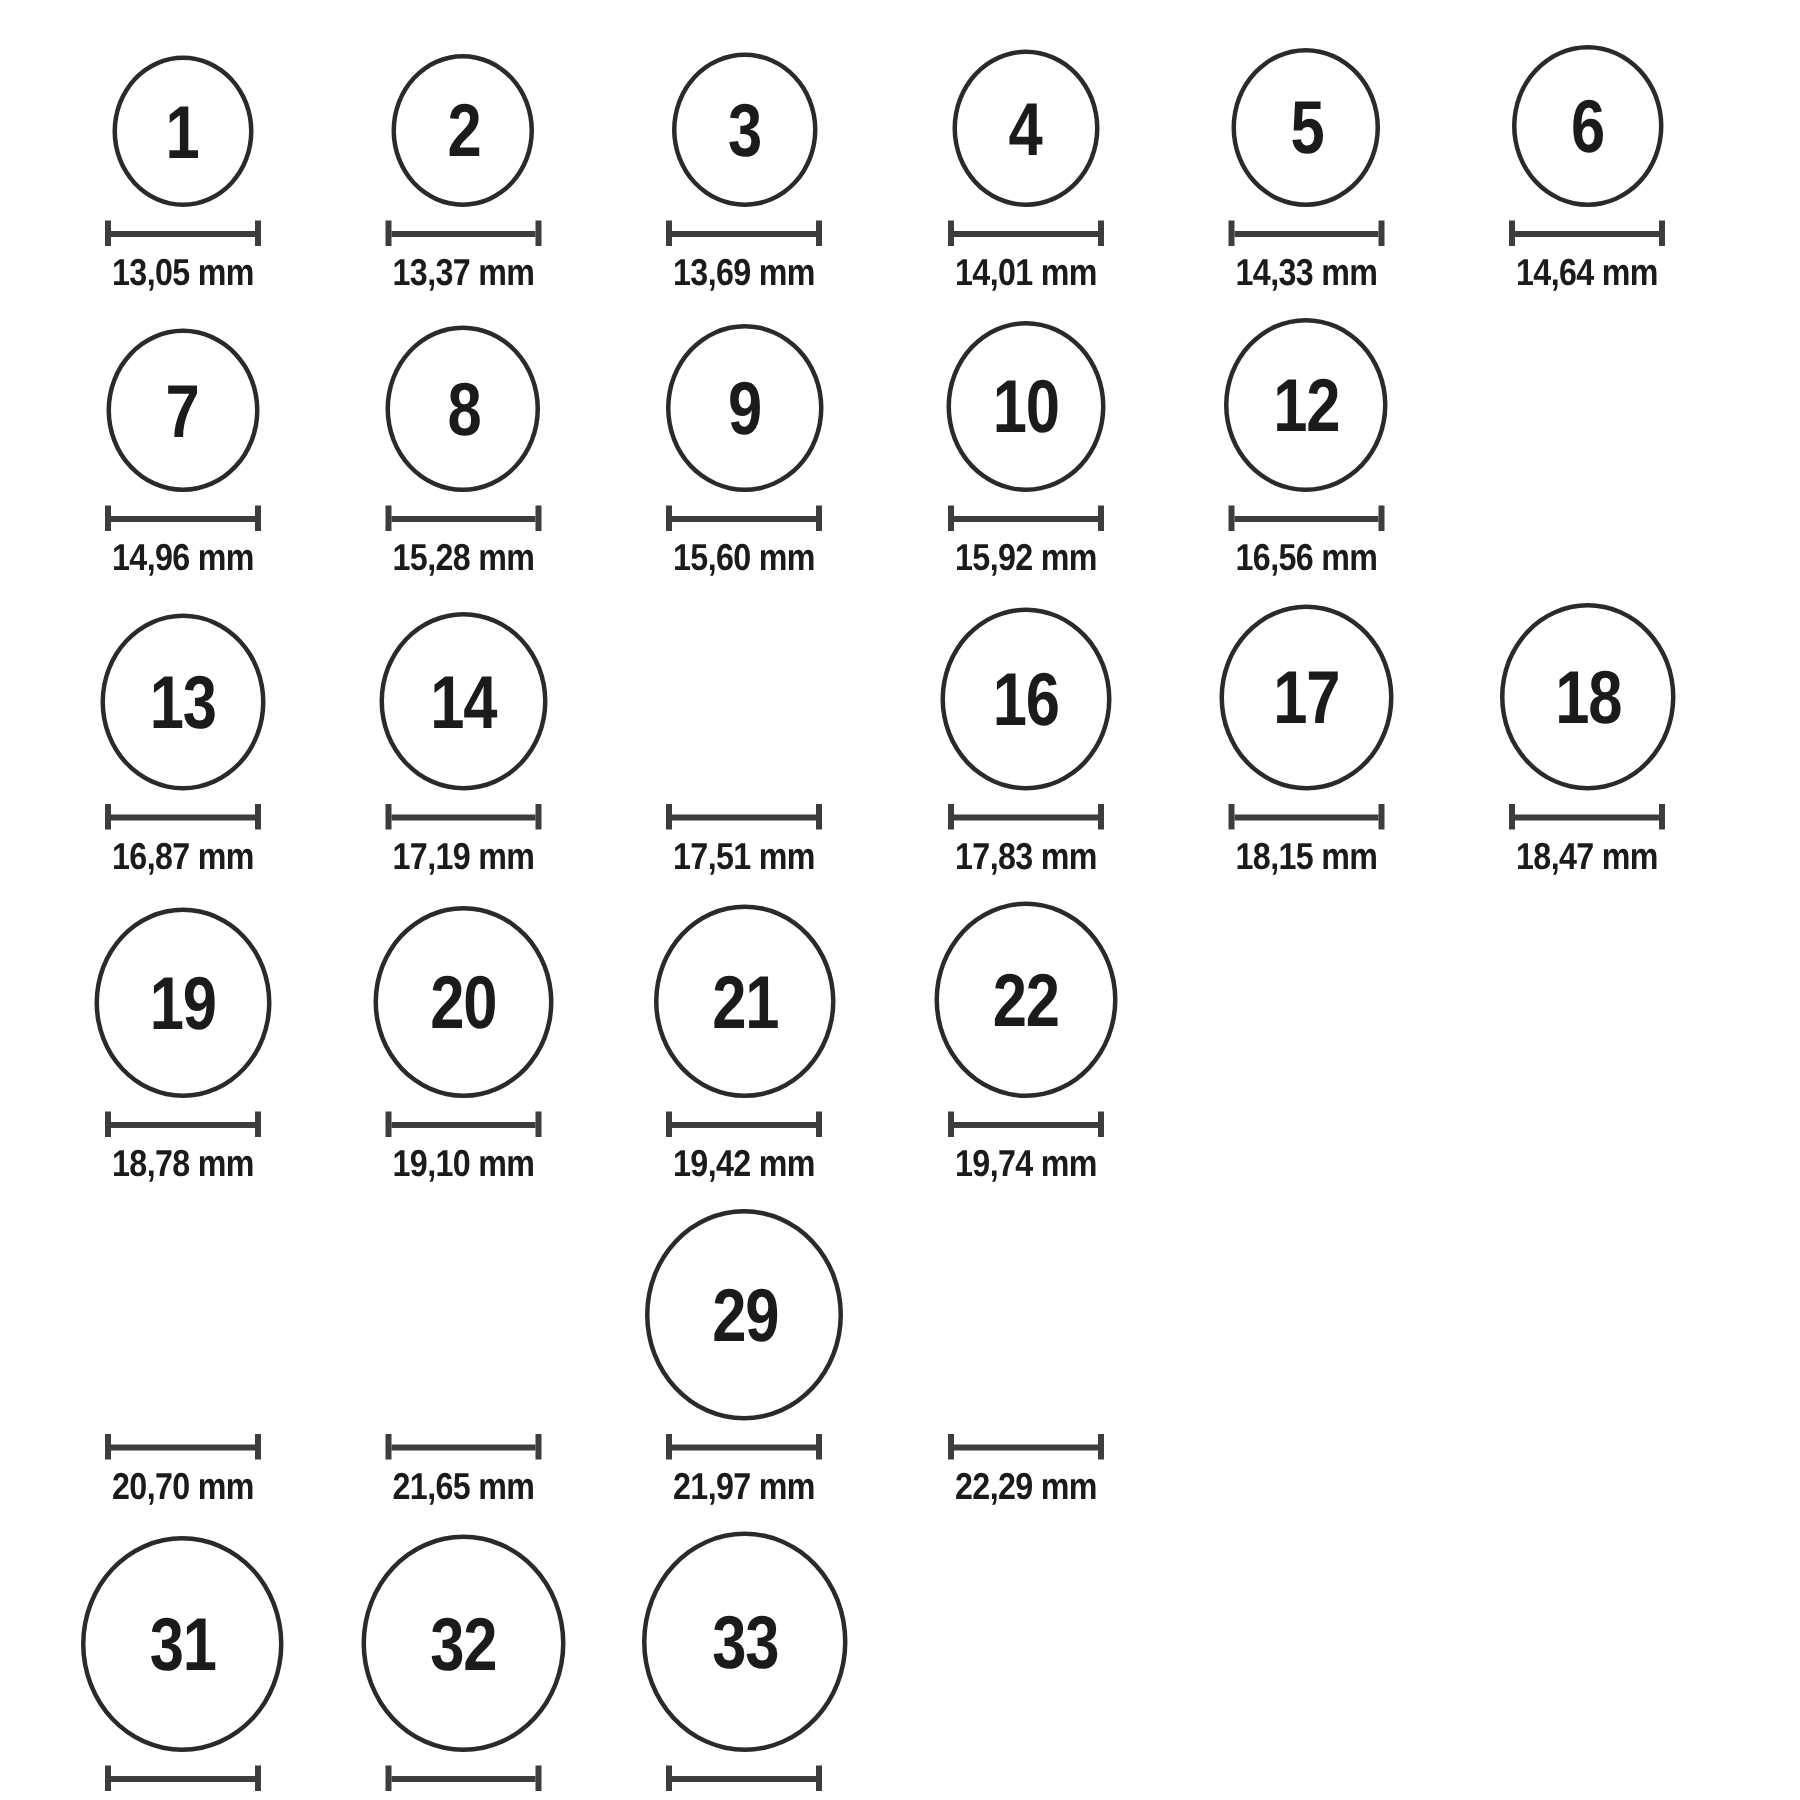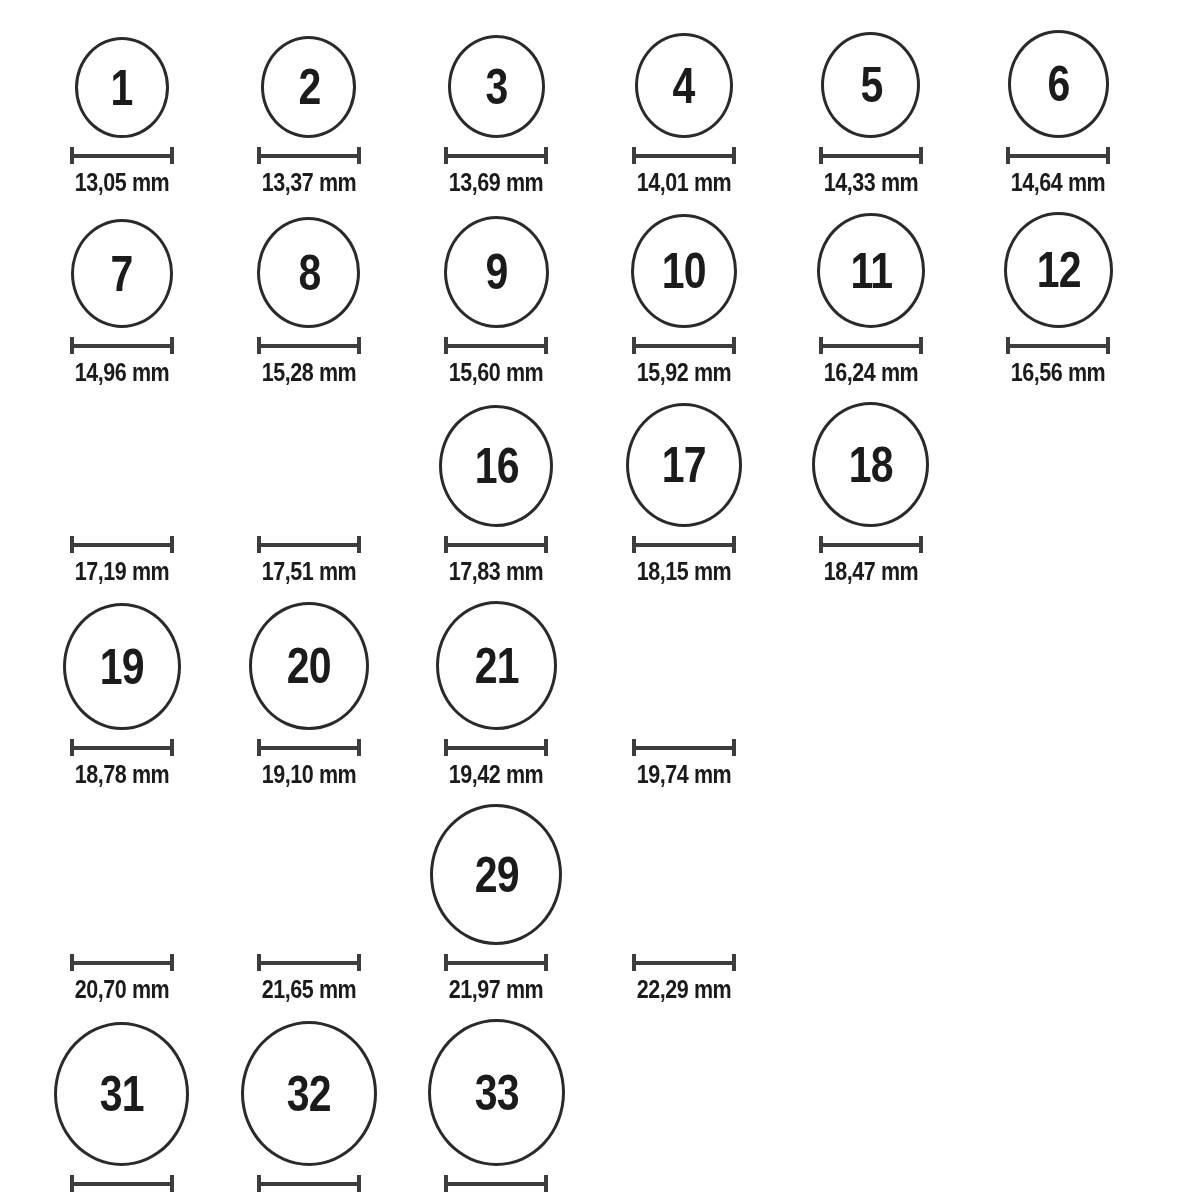--- a/index.html
+++ b/index.html
@@ -187,44 +187,47 @@
           <span class="num">10</span>
         </div>
         <div class="measure">
           <span class="cap"></span>
           <span class="bar"></span>
           <span class="cap"></span>
         </div>
         <div class="label">15,92 mm</div>
       </div>
       <div class="cell">
-        <div class="circle" style="width:108px;height:115px">
-          <span class="num">11</span>
-        </div>
-        <div class="measure">
-          <span class="cap"></span>
-          <span class="bar"></span>
-          <span class="cap"></span>
-        </div>
-        <div class="label">16,24 mm</div>
-      </div>
-      <div class="cell">
         <div class="circle" style="width:109px;height:116px">
           <span class="num">12</span>
         </div>
         <div class="measure">
           <span class="cap"></span>
           <span class="bar"></span>
           <span class="cap"></span>
         </div>
         <div class="label">16,56 mm</div>
       </div>
     </div>
     <div class="row">
       <div class="cell">
+        <div class="circle" style="width:110px;height:118px">
+          <span class="num">13</span>
+        </div>
+        <div class="measure">
+          <span class="cap"></span>
+          <span class="bar"></span>
+          <span class="cap"></span>
+        </div>
+        <div class="label">16,87 mm</div>
+      </div>
+      <div class="cell">
+        <div class="circle" style="width:112px;height:119px">
+          <span class="num">14</span>
+        </div>
         <div class="measure">
           <span class="cap"></span>
           <span class="bar"></span>
           <span class="cap"></span>
         </div>
         <div class="label">17,19 mm</div>
       </div>
       <div class="cell">
         <div class="measure">
           <span class="cap"></span>
@@ -295,20 +298,23 @@
           <span class="num">21</span>
         </div>
         <div class="measure">
           <span class="cap"></span>
           <span class="bar"></span>
           <span class="cap"></span>
         </div>
         <div class="label">19,42 mm</div>
       </div>
       <div class="cell">
+        <div class="circle" style="width:122px;height:131px">
+          <span class="num">22</span>
+        </div>
         <div class="measure">
           <span class="cap"></span>
           <span class="bar"></span>
           <span class="cap"></span>
         </div>
         <div class="label">19,74 mm</div>
       </div>
     </div>
     <div class="row">
       <div class="cell">

